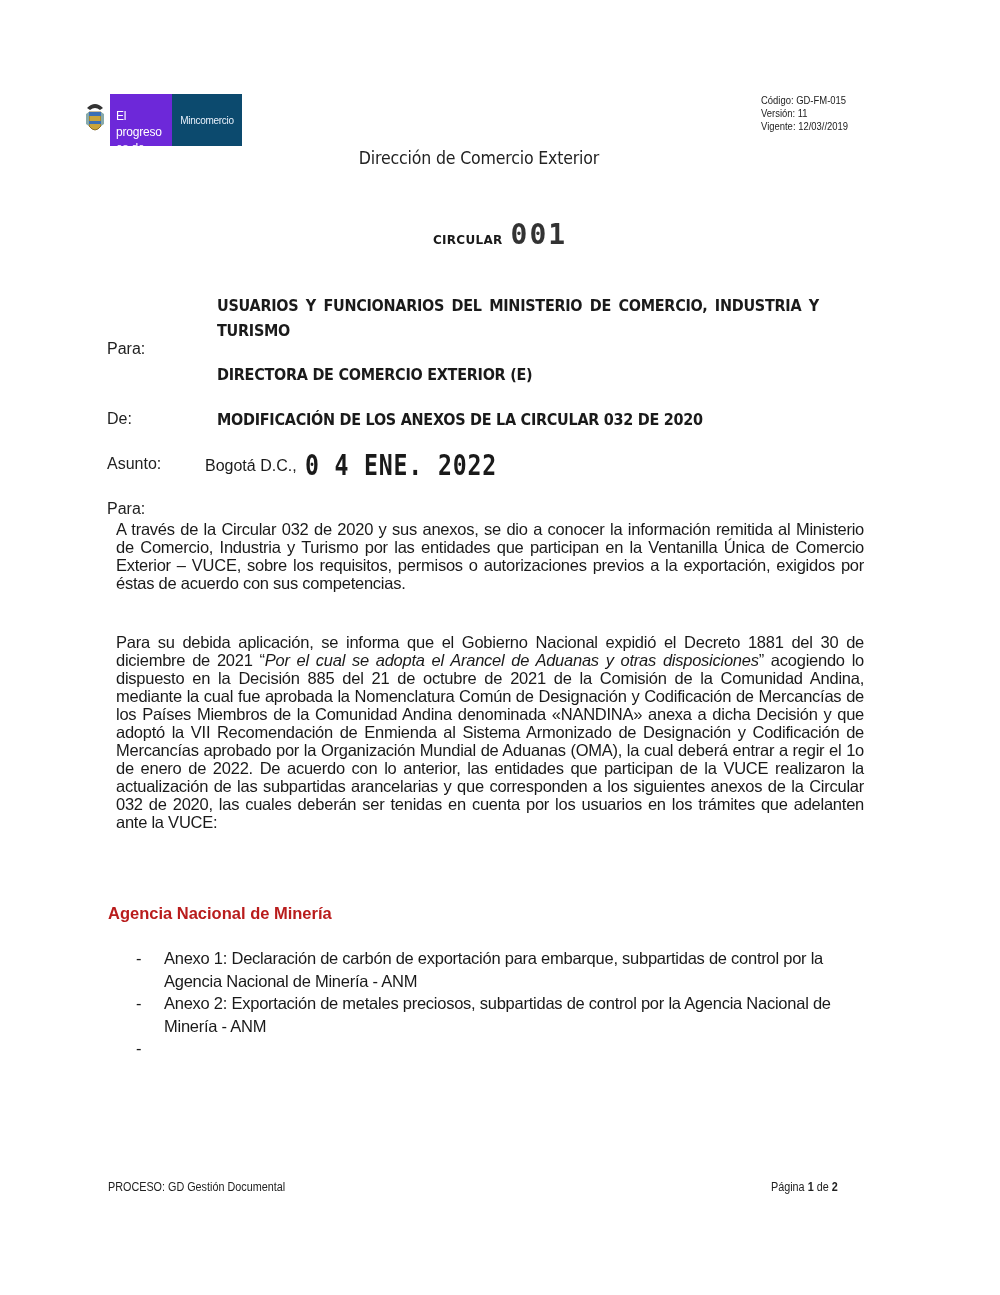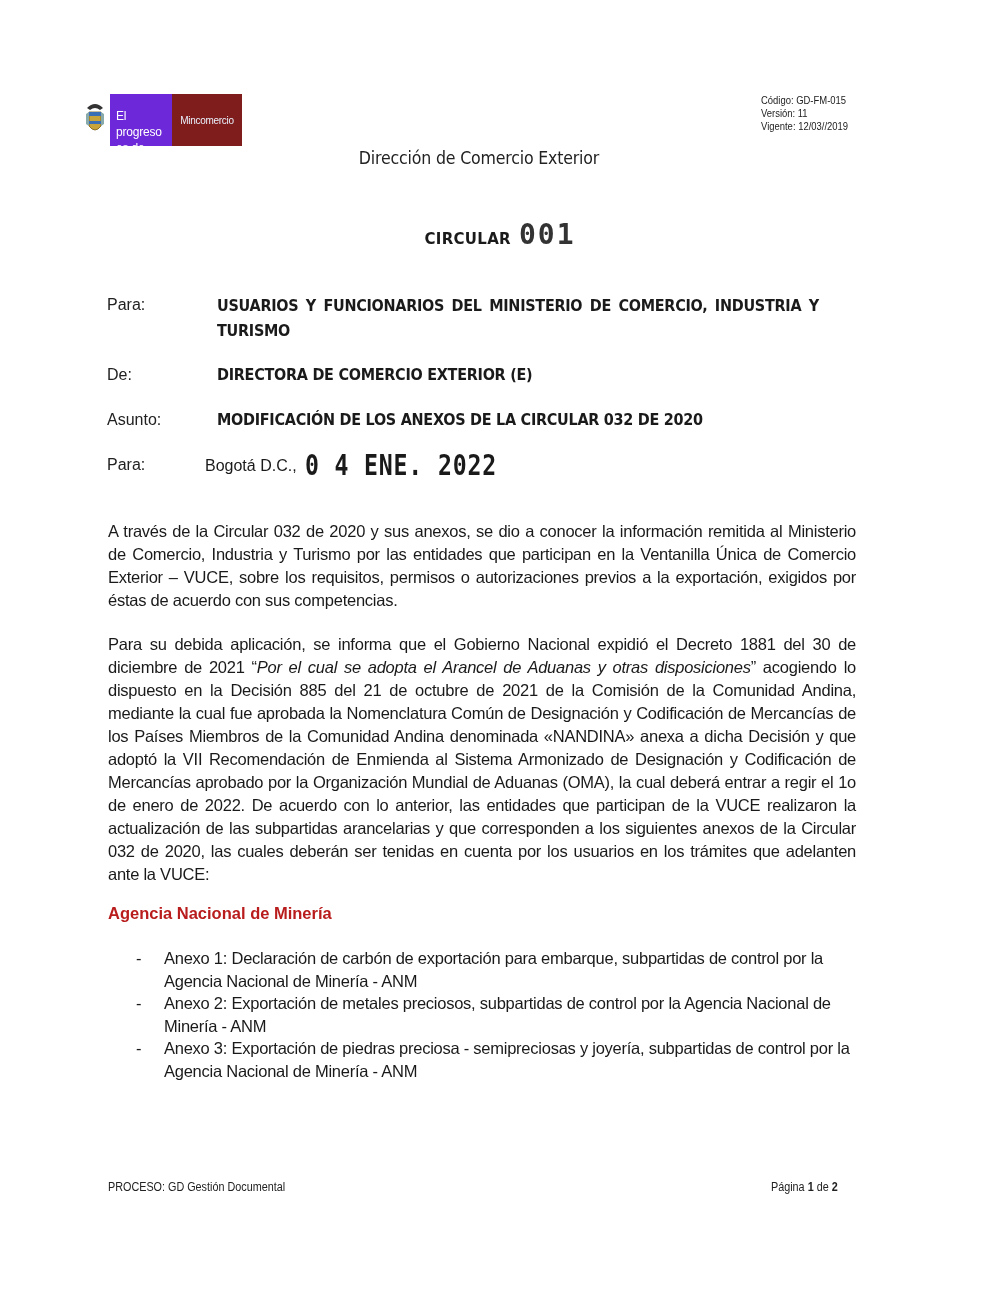--- a/index.html
+++ b/index.html
@@ -8,44 +8,44 @@
     font-family: "Liberation Sans", sans-serif; color: #1a1a1a;
   }
   .abs { position: absolute; }
 
   
   .logo { left: 80px; top: 94px; height: 52px; display: flex; align-items: stretch; }
   .crest { width: 30px; display: flex; align-items: center; justify-content: center; }
   .crest svg { width: 24px; height: 40px; }
   .logo-dark { width: 62px; background: #6d28d9; color: #fff; font-size: 12px; line-height: 16px;
                padding: 14px 0 0 6px; box-sizing: border-box; letter-spacing: -0.2px; }
-  .logo-light { width: 70px; background: #7f1d1d; color: #e8f0fb; font-size: 10px;
+  .logo-light { width: 70px; background: #0c4a6e; color: #e8f0fb; font-size: 10px;
                 display: flex; align-items: center; justify-content: center; letter-spacing: -0.3px; }
 
   .meta { left: 761px; top: 94px; font-size: 10.5px; line-height: 13px; color: #222;
           font-family: "Liberation Sans", sans-serif; transform: scaleX(0.9); transform-origin: left top; }
 
   .dept { left: 0; width: 958px; text-align: center; top: 148px; font-size: 17px; color: #222;
           font-family: "DejaVu Sans", sans-serif; letter-spacing: -0.2px; transform: scaleX(0.93); }
 
   .circ { left: 0; width: 1000px; top: 218px; text-align: center; }
-  .circ-label { font-weight: bold; font-size: 15px; font-family: "DejaVu Sans", sans-serif; letter-spacing: 0.3px; }
+  .circ-label { font-weight: bold; font-size: 12px; font-family: "DejaVu Sans", sans-serif; letter-spacing: 0.3px; }
   .circ-num { font-family: "DejaVu Sans Mono", monospace; font-size: 28px; color: #333; margin-left: 8px;
               letter-spacing: 2px; font-weight: bold; }
 
-  .row-label { left: 107px; font-size: 16px; color: #222; font-family: "Liberation Sans", sans-serif; }
+  .row-label { left: 107px; font-size: 16px; color: #222; font-family: "Liberation Sans", sans-serif; margin-top: 44px; }
   .row-value { left: 217px; font-size: 16px; font-weight: bold; color: #1a1a1a;
                font-family: "DejaVu Sans", sans-serif; letter-spacing: -0.3px; line-height: 25px;
                transform: scaleX(0.9); transform-origin: left top; }
   .fecha-city { font-weight: normal; font-family: "Liberation Sans", sans-serif; font-size: 16px; }
   .stamp { font-family: "DejaVu Sans Mono", monospace; font-weight: bold; font-size: 29px;
            letter-spacing: 1px; transform: scaleX(0.8); display: inline-block; transform-origin: left center;
            vertical-align: -4px; margin-left: 4px; }
 
-  .para { left: 108px; width: 748px; font-size: 16.5px; line-height: 23px; text-align: justify;
+  .para { left: 116px; width: 748px; font-size: 16.5px; line-height: 18px; text-align: justify;
           color: #1a1a1a; font-family: "Liberation Sans", sans-serif; letter-spacing: -0.25px; }
   .para em { font-style: italic; }
 
   .section-title { left: 108px; top: 904px; font-size: 16.5px; font-weight: bold; color: #b91c1c;
                    font-family: "Liberation Sans", sans-serif; }
 
   .annex-list { left: 136px; top: 947px; width: 722px; margin: 0; padding: 0; list-style: none;
                 font-size: 16.5px; line-height: 22.6px; color: #1a1a1a; letter-spacing: -0.25px; }
   .annex-list li { position: relative; padding-left: 28px; margin: 0; }
   .annex-list li .dash { position: absolute; left: 0; top: 0; }
@@ -115,21 +115,20 @@
   <li>
     <span class="dash">-</span>
     <span>Anexo 1: Declaración de carbón de exportación para embarque, subpartidas de control por la Agencia Nacional de Minería - ANM</span>
   </li>
   <li>
     <span class="dash">-</span>
     <span>Anexo 2: Exportación de metales preciosos, subpartidas de control por la Agencia Nacional de Minería - ANM</span>
   </li>
   <li>
     <span class="dash">-</span>
-    <span>Anexo 3: Exportación de piedras preciosa - semipreciosas y joyería, subpartidas de control por la Agencia Nacional de Minería - ANM</span>
   </li>
 </ul>
 
 <div class="abs footer-left">PROCESO: GD Gestión Documental</div>
 <div class="abs footer-right">
   <span>Página</span>
   <b>1</b>
   <span>de</span>
   <b>2</b>
 </div>

